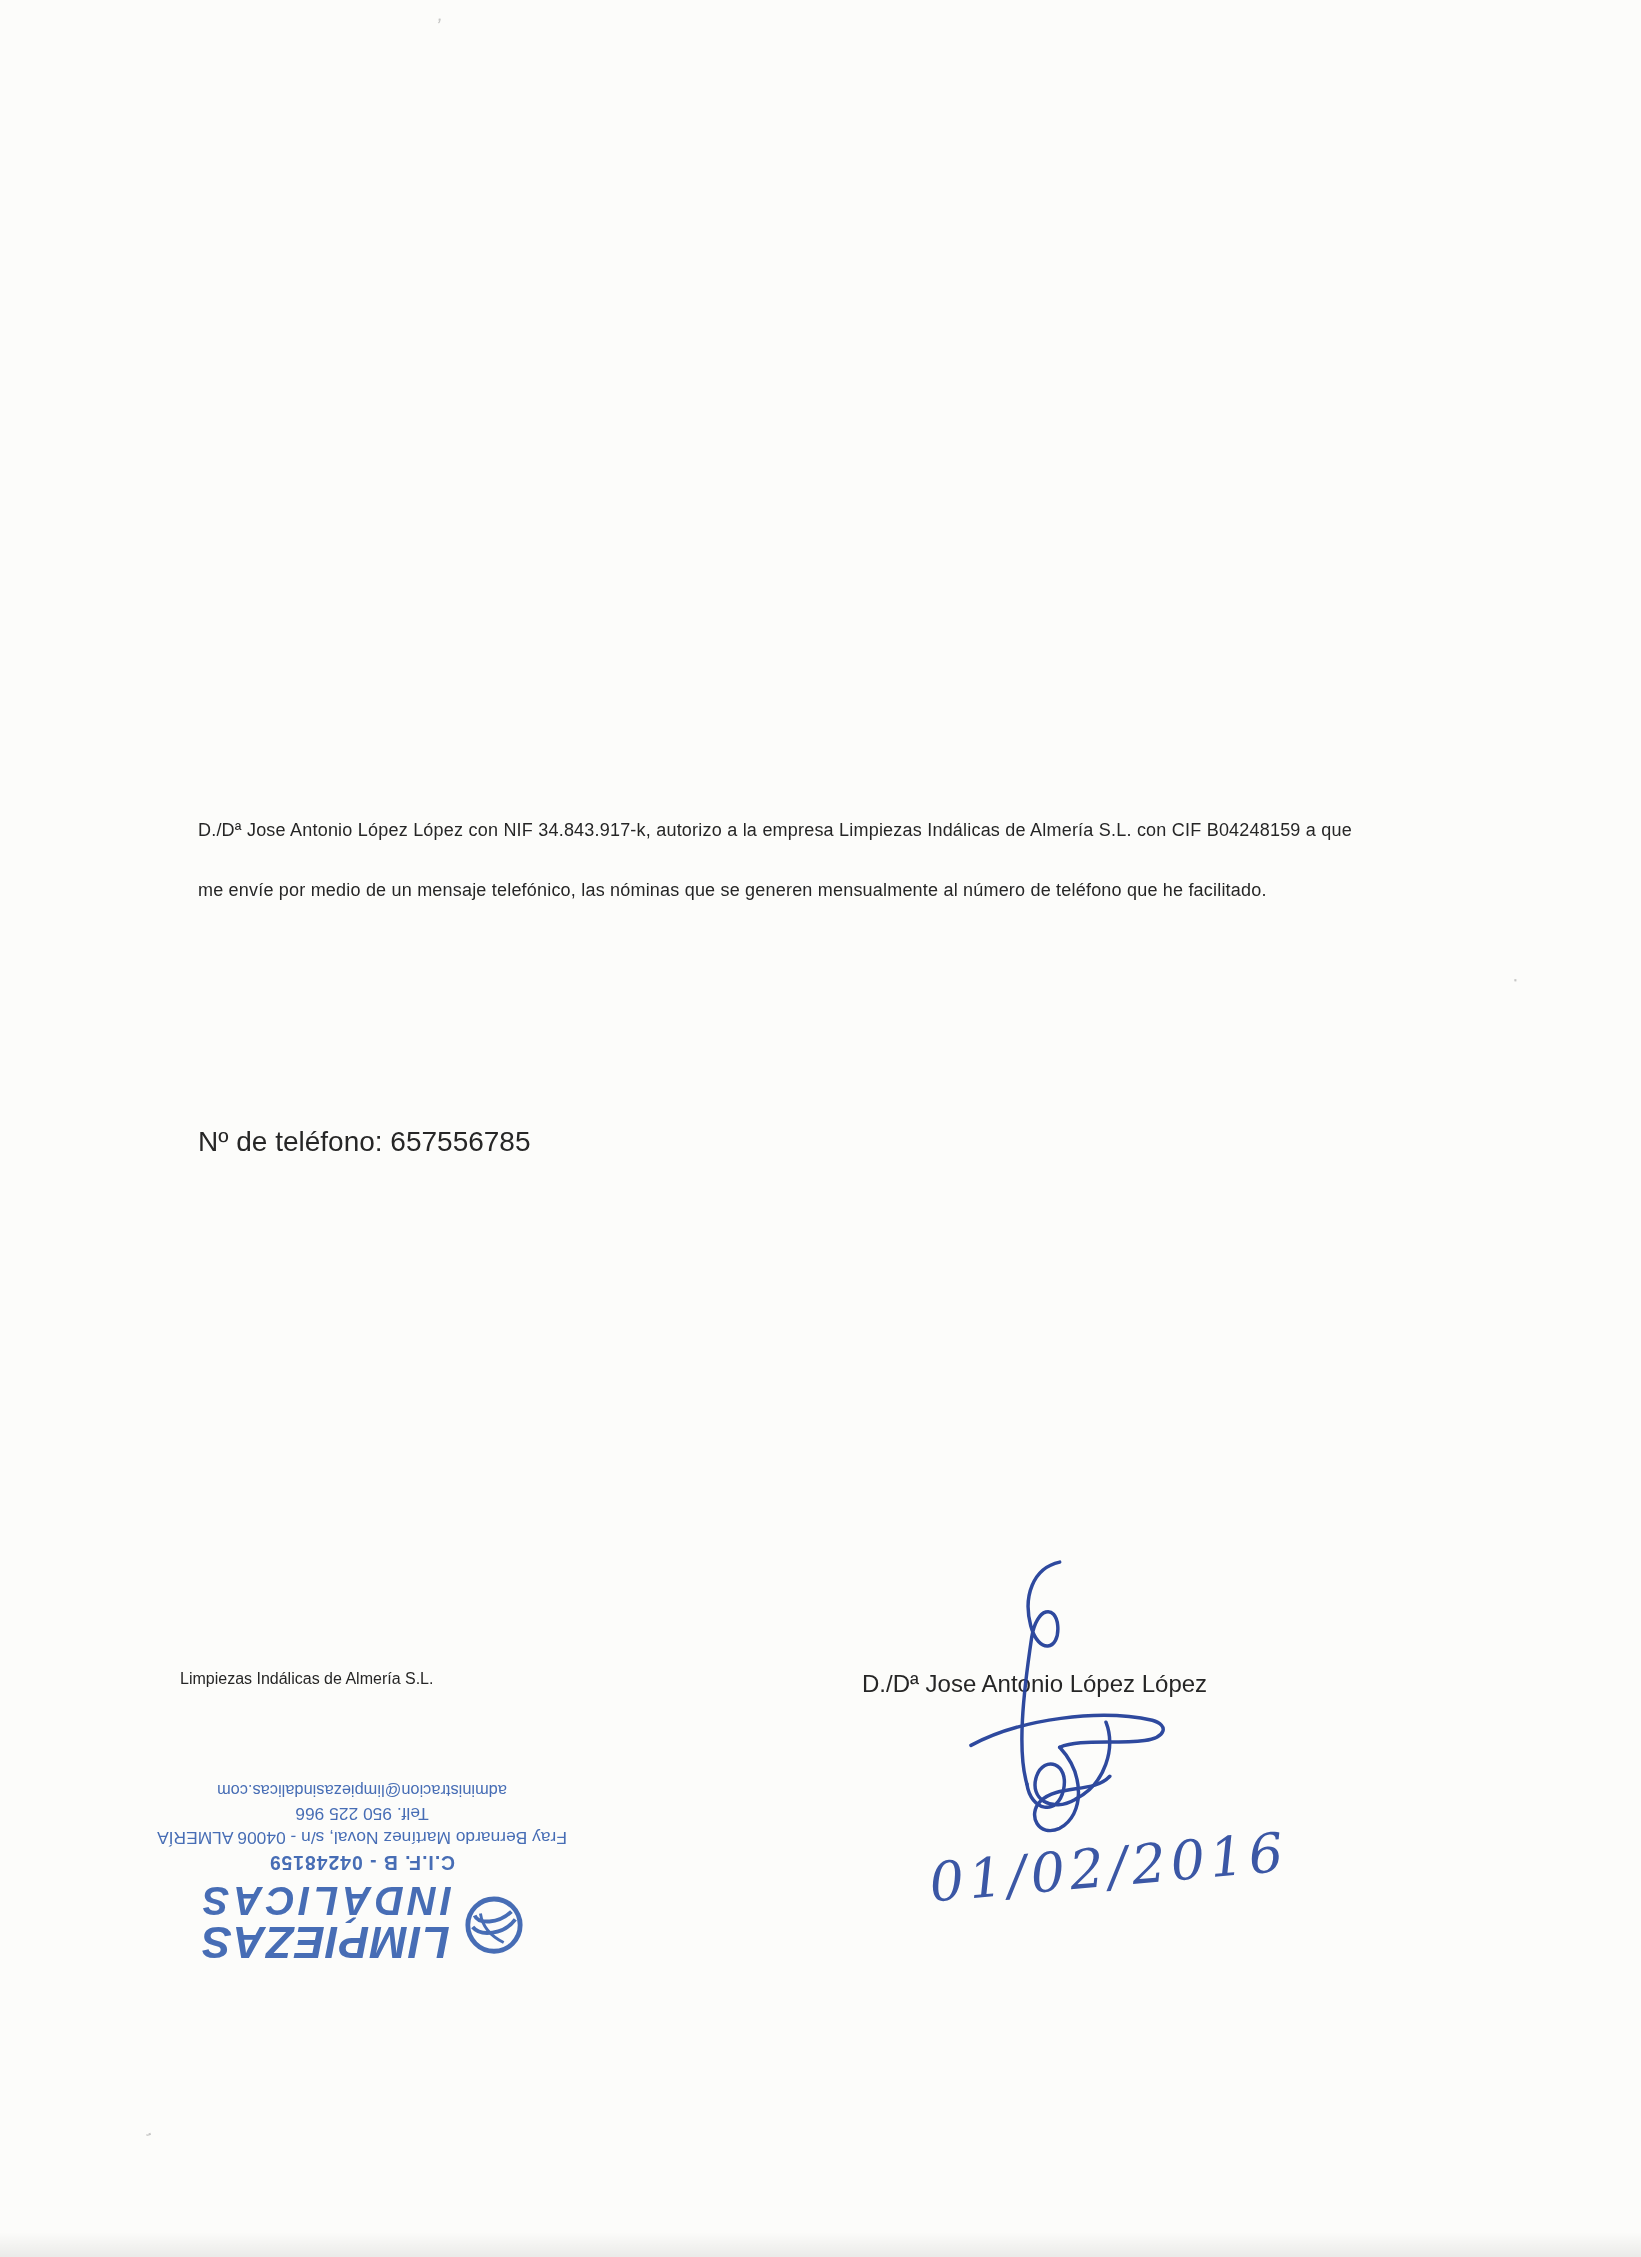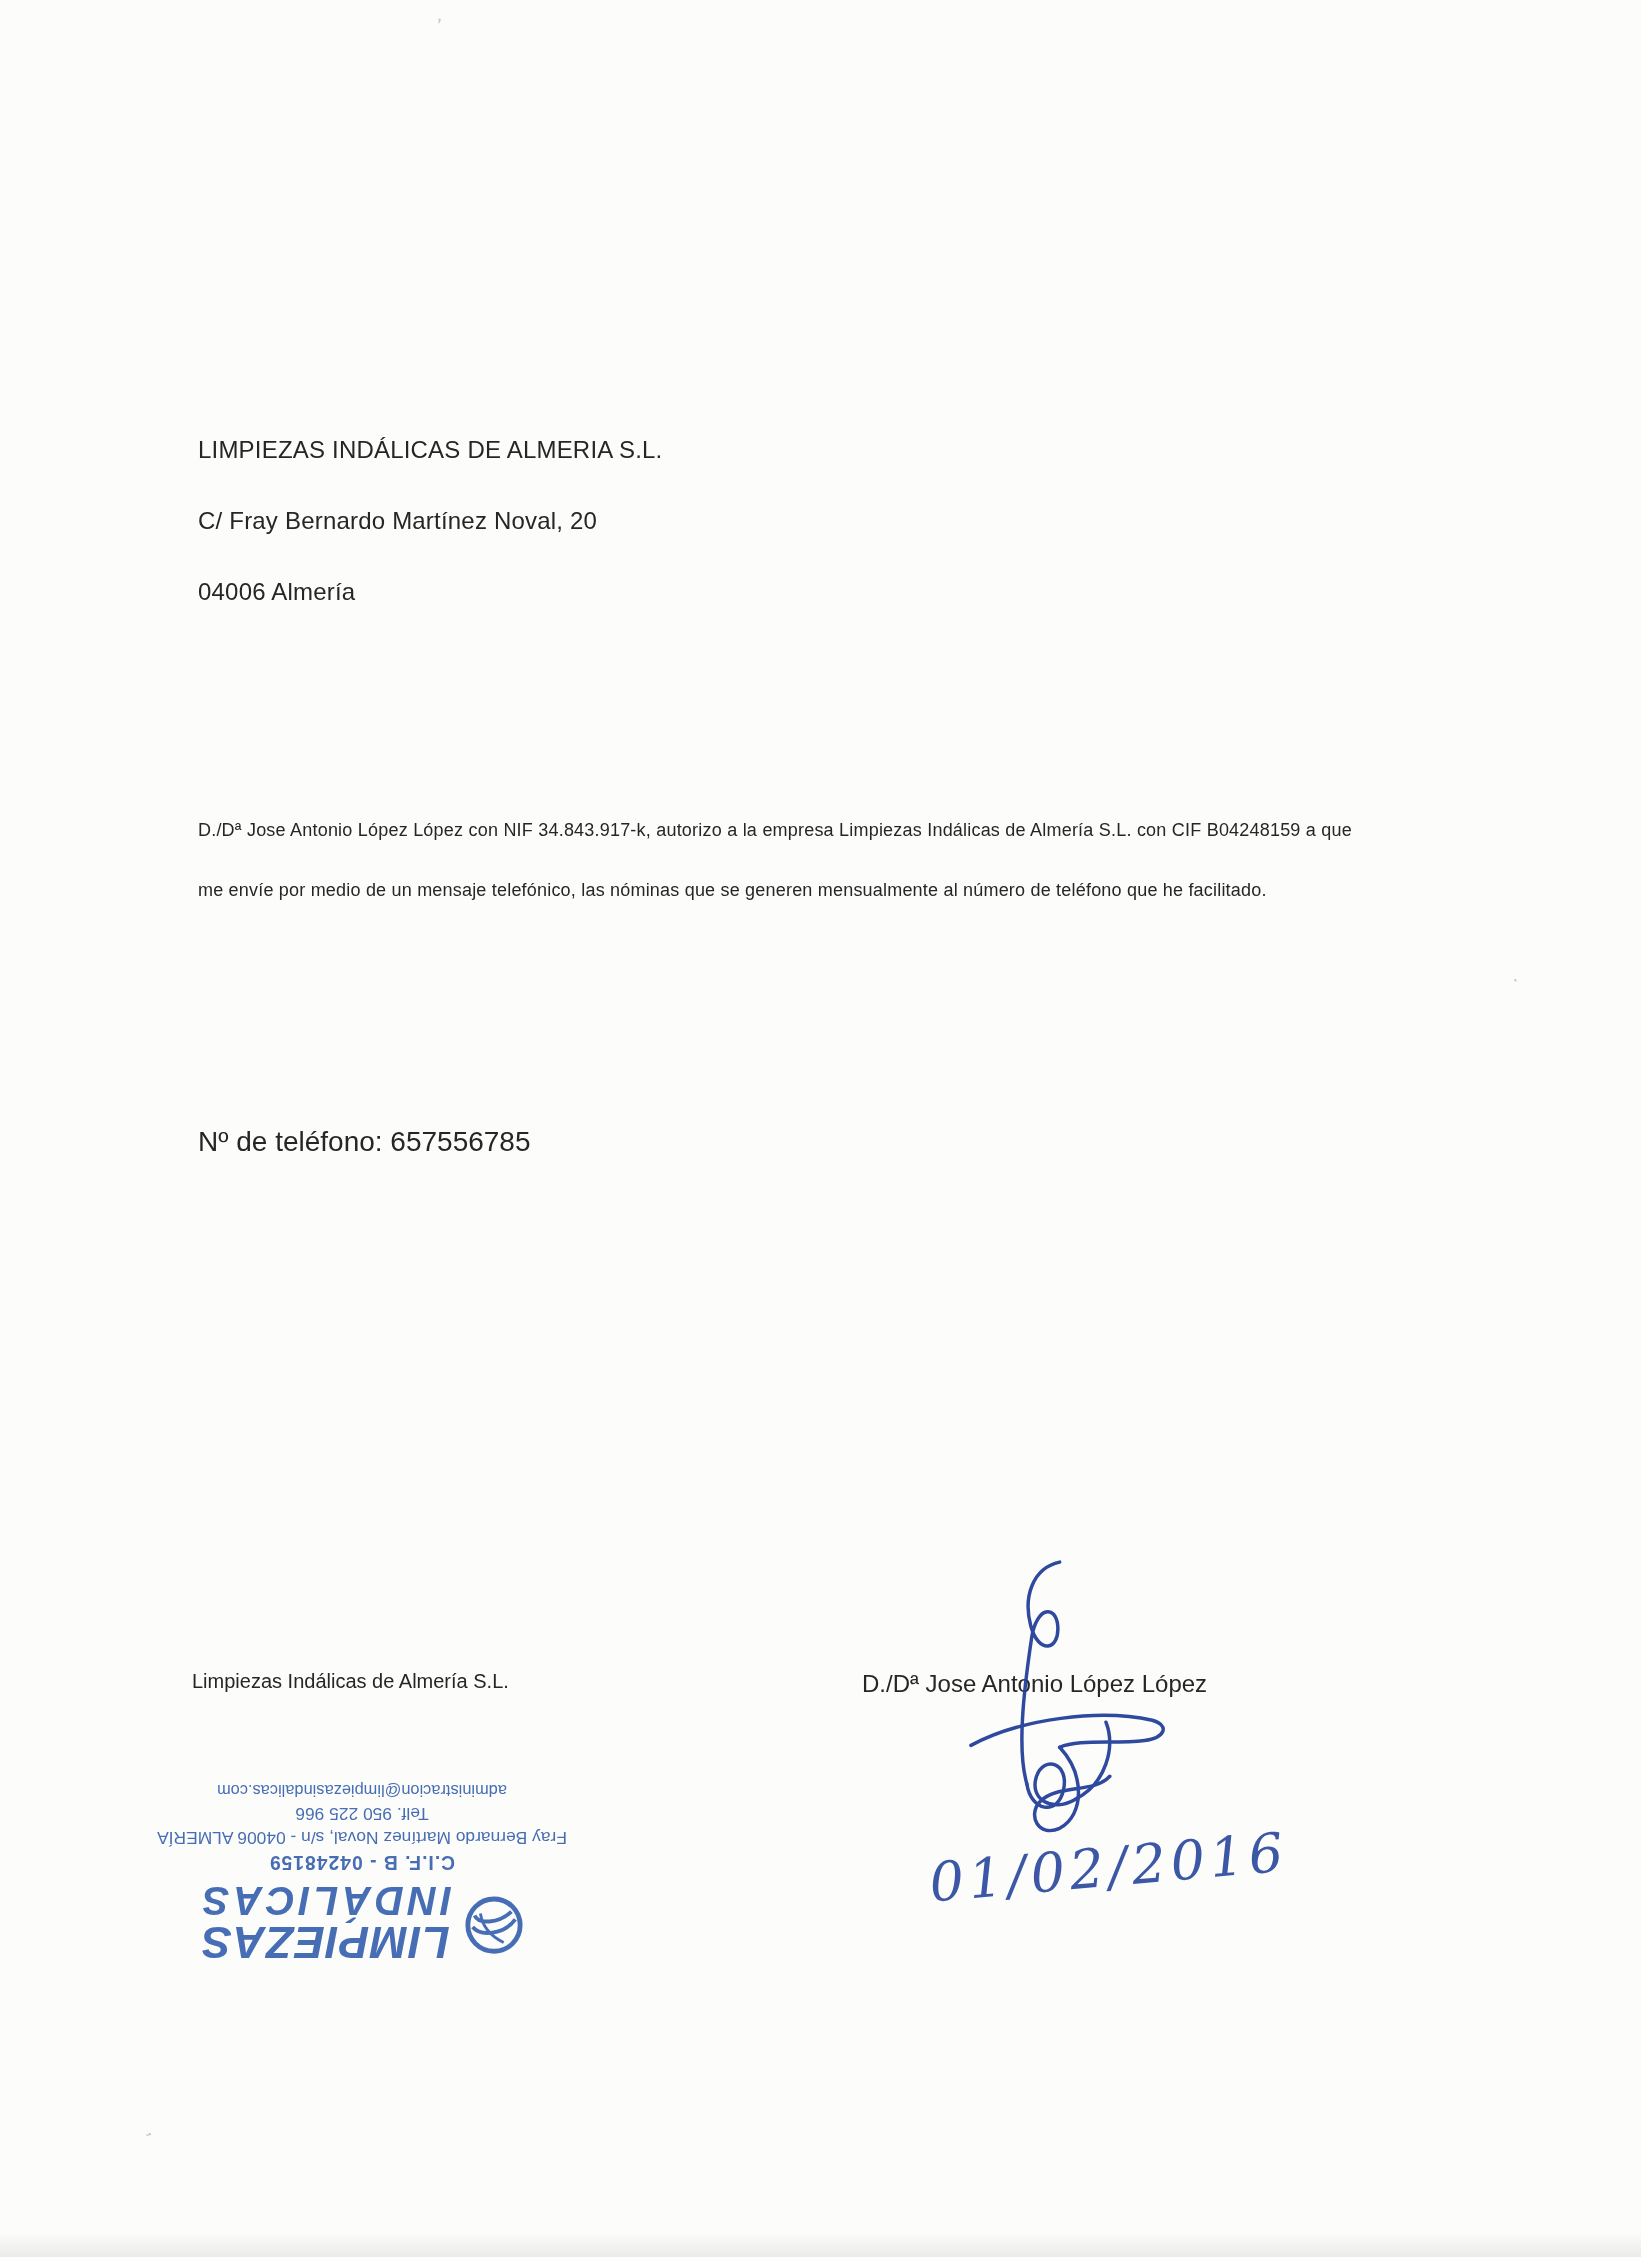--- a/index.html
+++ b/index.html
@@ -25,21 +25,21 @@
     left: 198px; top: 800px;
     width: 1154px;
     font-size: 18px;
     line-height: 60px;
     text-align: justify;
     letter-spacing: 0.2px;
   }
   .phone-line { position: absolute; left: 198px; top: 1126px; font-size: 28px; }
 
   
-  .sig-company { position: absolute; left: 192px; top: 1670px; font-size: 20px; }
+  .sig-company { position: absolute; left: 180px; top: 1670px; font-size: 16px; }
   .sig-person  { position: absolute; left: 862px; top: 1670px; font-size: 24px; }
 
   .signature-svg { position: absolute; left: 915px; top: 1556px; pointer-events: none; }
 
   .handwritten-date {
     position: absolute;
     left: 929px; top: 1836px;
     font-family: "DejaVu Serif", serif;
     font-style: italic;
     font-size: 54px;
@@ -78,25 +78,20 @@
   .scan-edge-shadow {
     position: absolute; left: 0; bottom: 0; width: 100%; height: 25px;
     background: linear-gradient(to bottom, rgba(0,0,0,0), rgba(0,0,0,0.07));
   }
 </style>
 </head>
 <body>
 
 <div class="page">
 
-  <div class="header-block">
-    <p>LIMPIEZAS INDÁLICAS DE ALMERIA S.L.</p>
-    <p>C/ Fray Bernardo Martínez Noval, 20</p>
-    <p>04006 Almería</p>
-  </div>
 
   <p class="body-paragraph">D./Dª  Jose Antonio López López con NIF 34.843.917-k, autorizo a la empresa Limpiezas Indálicas de Almería S.L. con CIF B04248159 a que me envíe por medio de un mensaje telefónico, las nóminas que se generen mensualmente al número de teléfono que he facilitado.</p>
 
   <p class="phone-line">Nº de teléfono: 657556785</p>
 
   <span class="sig-company">Limpiezas Indálicas de Almería S.L.</span>
   <span class="sig-person">D./Dª Jose Antonio López López</span>
 
   <svg class="signature-svg" width="299" height="290" viewBox="0 0 310 300">
     <g fill="none" stroke="#23409a" stroke-width="3.6" stroke-linecap="round" opacity="0.95">

